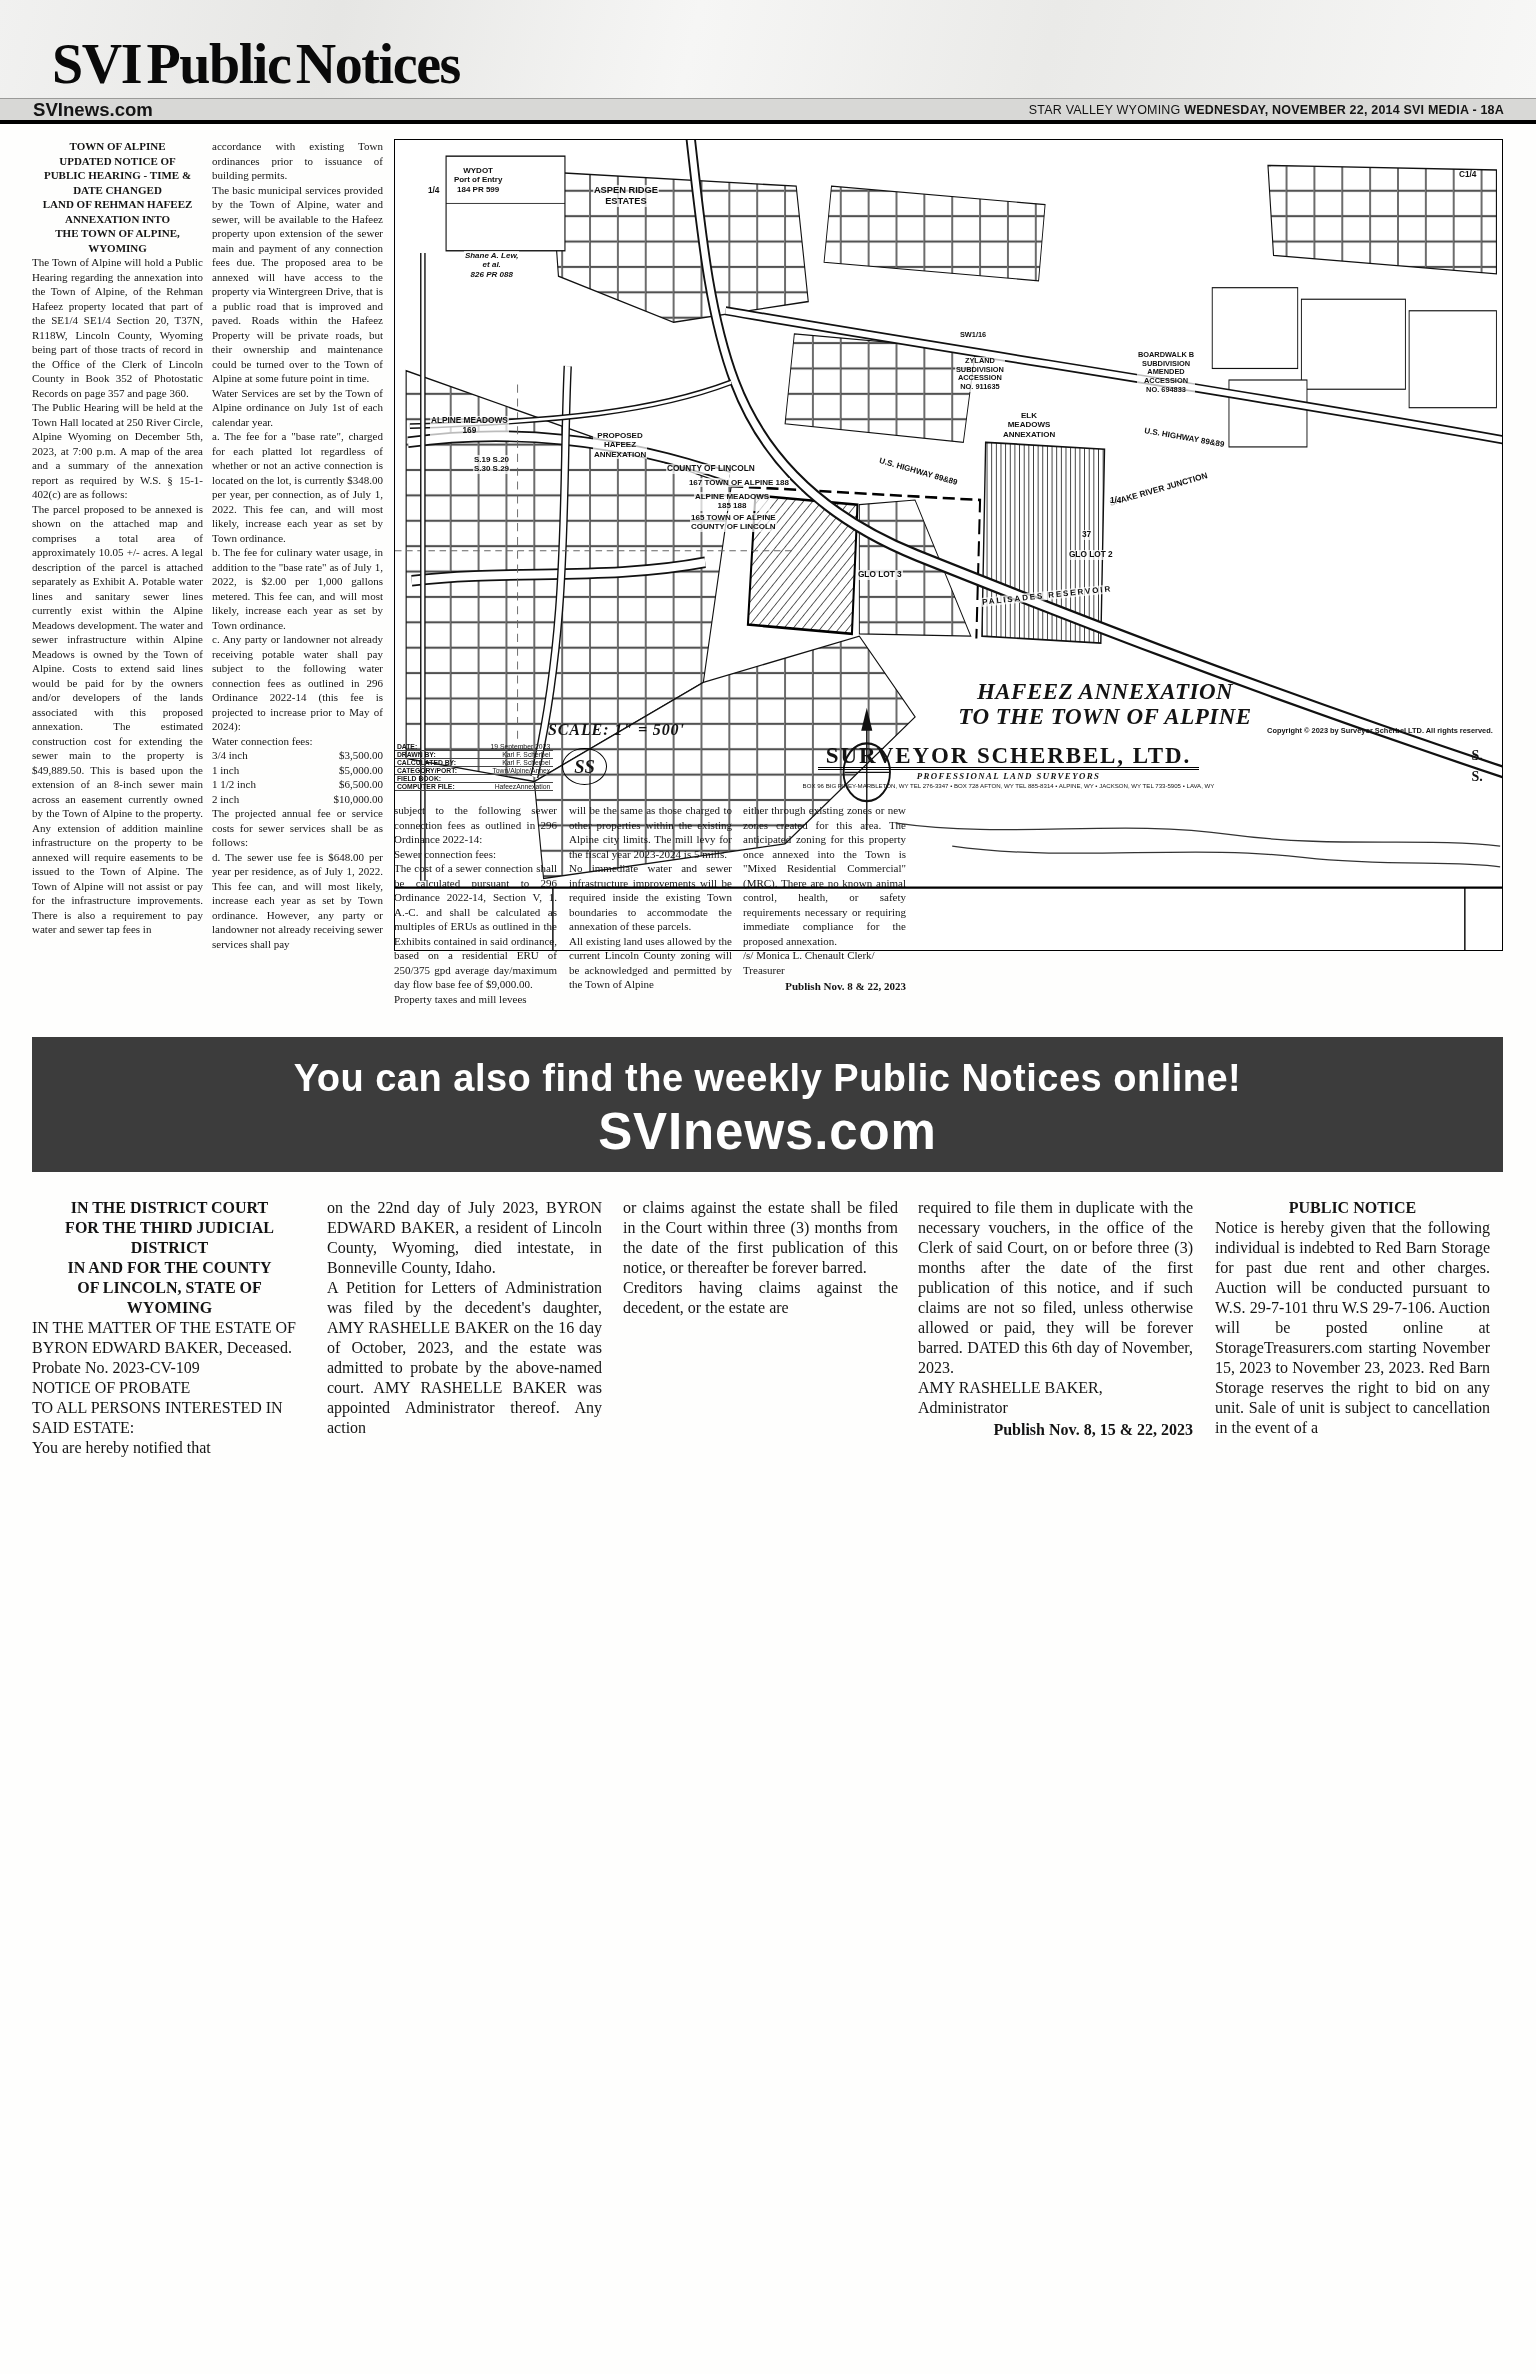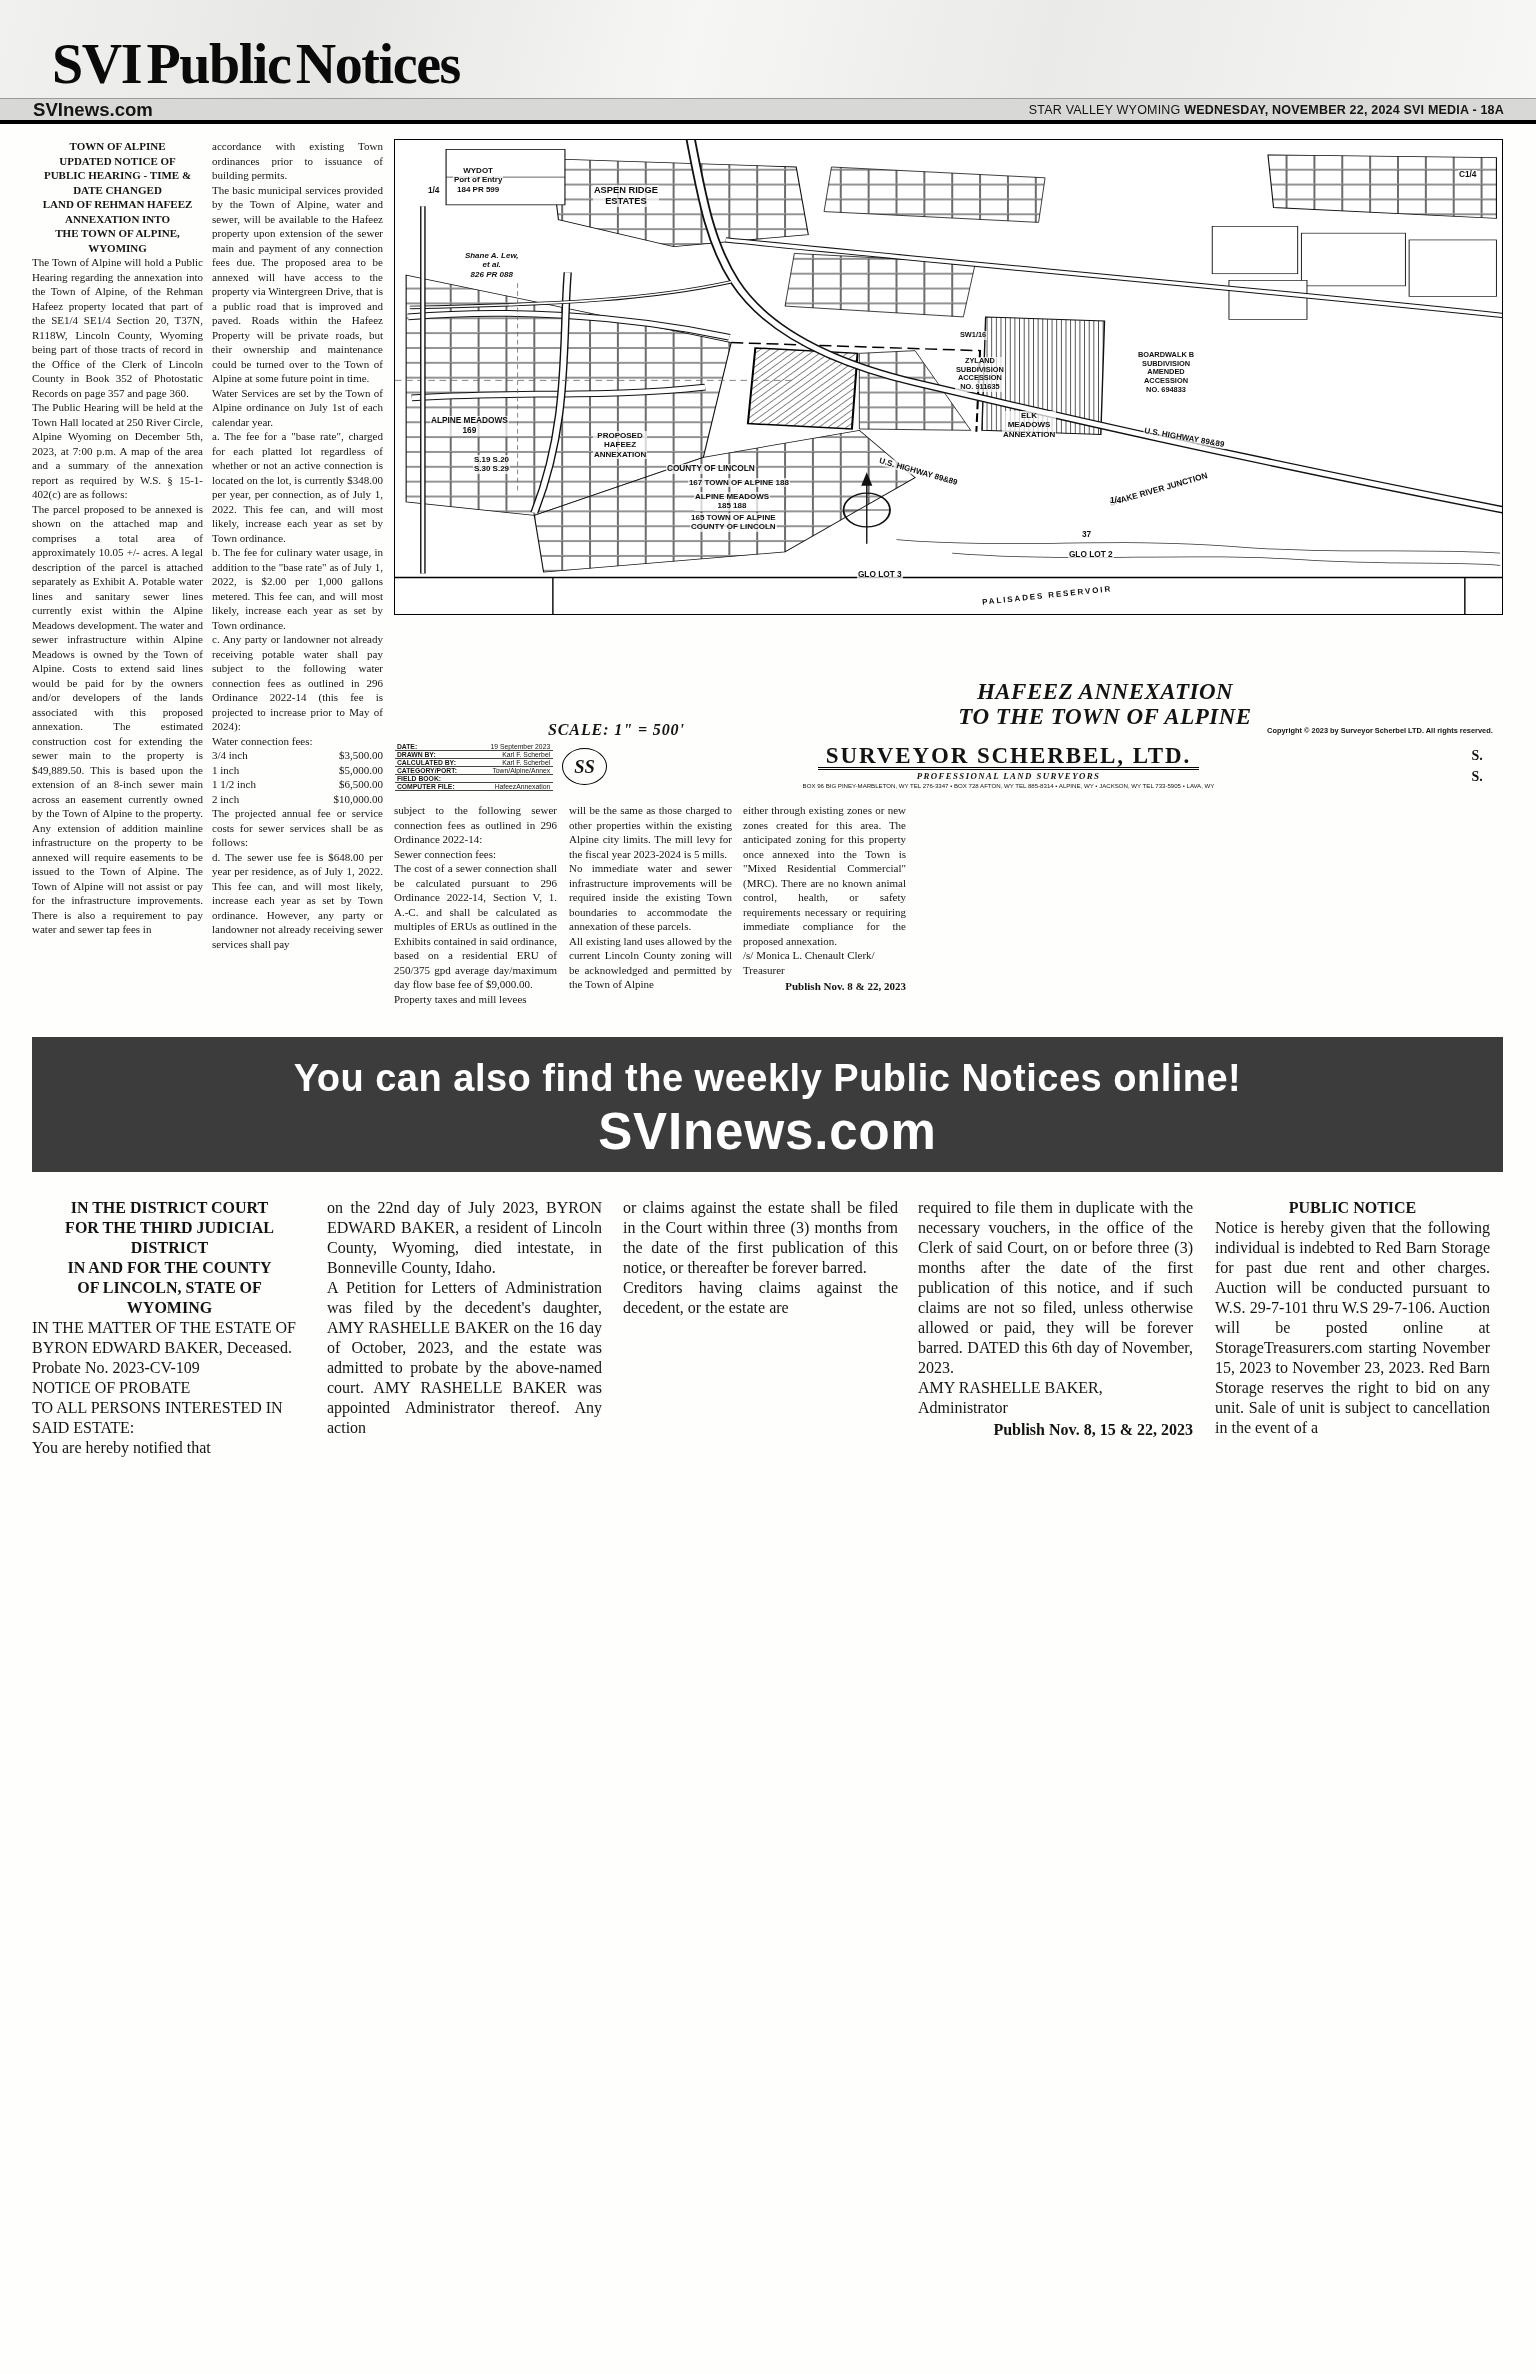--- a/index.html
+++ b/index.html
@@ -24,21 +24,21 @@
   .ncol p { margin:0; }
   .main-col { top:139px; width:171px; height:874px; font-size:11px; line-height:14.5px; overflow:hidden; }
   .sub-col  { top:803px; width:163px; font-size:11px; line-height:14.5px; }
   .heading  { font-weight:700; text-align:center; white-space:pre-line; }
   .fee-table { }
   .fee-row { display:flex; justify-content:space-between; }
   .publish { font-weight:700; text-align:right; margin-top:1.9px; }
   .leftalign { text-align:left; }
 
   
-  .map { position:absolute; left:394px; top:139px; width:1109px; height:476px;
+  .map { position:absolute; left:394px; top:139px; width:1109px; height:812px;
          border:1.9px solid #000; background:#fff; }
   .map svg { position:absolute; left:0; top:0; width:100%; height:100%; }
   .mlabel { position:absolute; font-family:"Liberation Sans", sans-serif; font-weight:700;
     font-size:8.3px; line-height:1.18; white-space:pre-line; text-align:center;
     background:rgba(255,255,255,.72); padding:0 0.9px; color:#101010; }
   .map-title { position:absolute; left:557px; top:540px; width:306px; text-align:center;
     font-family:"Liberation Serif", serif; font-style:italic; font-weight:700;
     font-size:23px; line-height:1.08; letter-spacing:0.5px; }
   .map-scale { position:absolute; left:153px; top:581px; font-family:"Liberation Serif", serif;
     font-style:italic; font-weight:700; font-size:16px; letter-spacing:0.9px; }
@@ -73,21 +73,21 @@
 </style>
 </head>
 <body>
 
 <div class="page">
 
   <div class="mast-art"></div>
   <h1 class="masthead">SVI Public Notices</h1>
   <div class="strip">
     <span class="site">SVInews.com</span>
-    <span class="dateline"><span>STAR VALLEY WYOMING </span><b>WEDNESDAY, NOVEMBER 22, 2024</b><b> SVI MEDIA - 18A</b></span>
+    <span class="dateline"><span>STAR VALLEY WYOMING </span><b>WEDNESDAY, NOVEMBER 22, 2014</b><b> SVI MEDIA - 18A</b></span>
   </div>
 
   <div class="ncol main-col" style="left:32px">
     <div class="heading">TOWN OF ALPINE
 UPDATED NOTICE OF
 PUBLIC HEARING - TIME &amp;
 DATE CHANGED
 LAND OF REHMAN HAFEEZ
 ANNEXATION INTO
 THE TOWN OF ALPINE,

